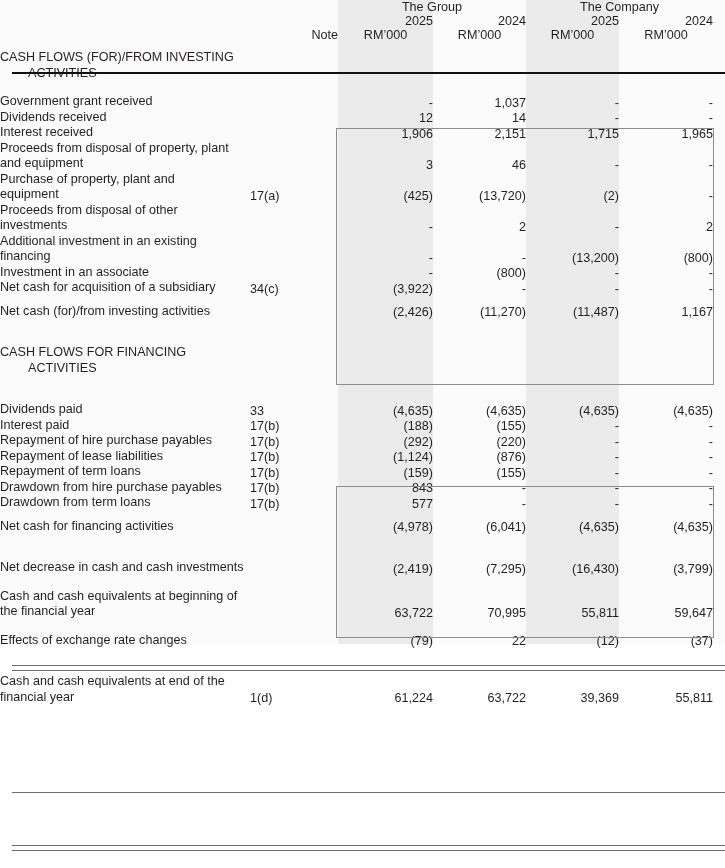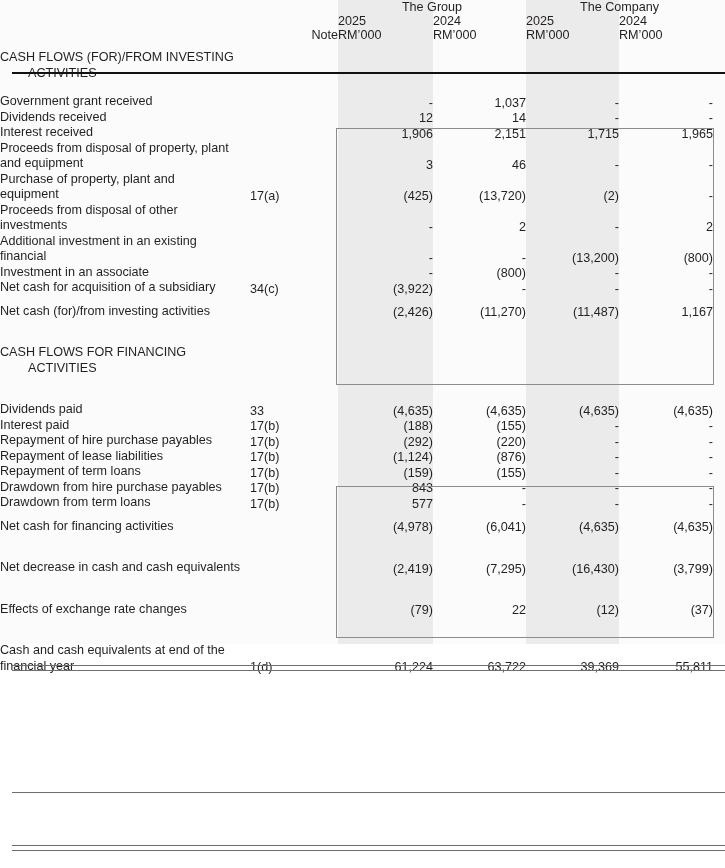--- a/index.html
+++ b/index.html
@@ -58,27 +58,28 @@
   col.c-pad   { width: 12px; }
 
   
   .hd-span {
     text-align: center;
     font-weight: bold;
     font-size: 12.6px;
     padding-bottom: 2px;
   }
   .hd-year {
+    text-align: right;
     font-weight: bold;
     font-size: 12.6px;
     padding-right: 13px;
     padding-bottom: 2px;
   }
   .hd-unit {
-    text-align: left;
+    text-align: center;
     font-weight: bold;
     font-size: 12.6px;
     padding-right: 13px;
     padding-bottom: 5px;
   }
   .hd-note {
     text-align: right;
     font-weight: bold;
     font-size: 12.6px;
     padding-right: 12px;
@@ -288,21 +289,21 @@
       <td class="note"></td>
       <td class="num">-</td>
       <td class="num">2</td>
       <td class="num">-</td>
       <td class="num">2</td>
       <td></td>
     </tr>
     <tr>
       <td class="lbl">
         <span>Additional investment in an existing</span>
-        <span class="ind">financial</span>
+        <span class="ind">financing</span>
       </td>
       <td class="note"></td>
       <td class="num">-</td>
       <td class="num">-</td>
       <td class="num">(13,200)</td>
       <td class="num">(800)</td>
       <td></td>
     </tr>
     <tr>
       <td class="lbl"><span>Investment in an associate</span></td>
@@ -423,33 +424,45 @@
       <td class="num">(4,635)</td>
       <td class="num">(4,635)</td>
       <td></td>
     </tr>
 
     <tr class="spacer-lg">
           <td colspan="7"></td>
         </tr>
 
     <tr>
-      <td class="lbl"><span>Net decrease in cash and cash equivalents</span></td>
+      <td class="lbl"><span>Net decrease in cash and cash investments</span></td>
       <td class="note"></td>
       <td class="num">(2,419)</td>
       <td class="num">(7,295)</td>
       <td class="num">(16,430)</td>
       <td class="num">(3,799)</td>
       <td></td>
     </tr>
 
     <tr class="spacer">
           <td colspan="7"></td>
         </tr>
 
+    <tr>
+      <td class="lbl">
+        <span>Cash and cash equivalents at beginning of</span>
+        <span class="ind">the financial year</span>
+      </td>
+      <td class="note"></td>
+      <td class="num">63,722</td>
+      <td class="num">70,995</td>
+      <td class="num">55,811</td>
+      <td class="num">59,647</td>
+      <td></td>
+    </tr>
 
     <tr class="spacer">
           <td colspan="7"></td>
         </tr>
 
     <tr>
       <td class="lbl"><span>Effects of exchange rate changes</span></td>
       <td class="note"></td>
       <td class="num">(79)</td>
       <td class="num">22</td>

